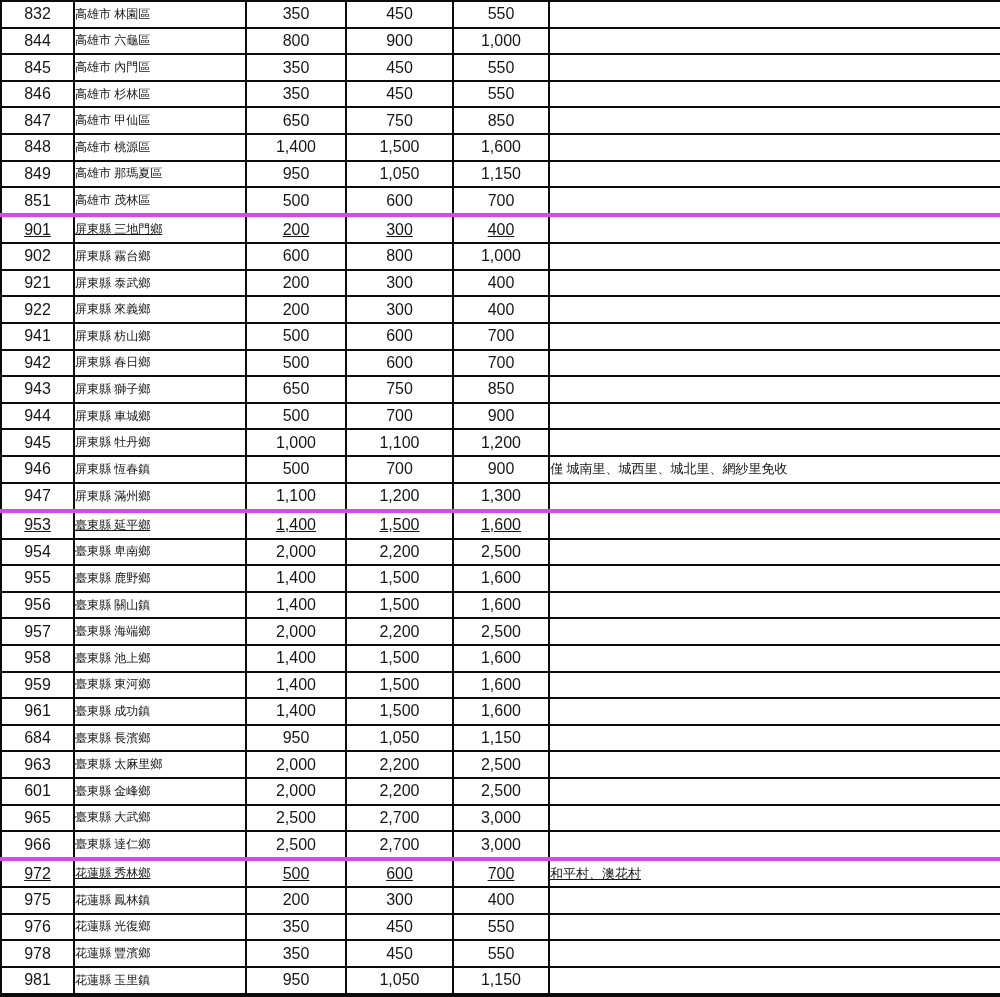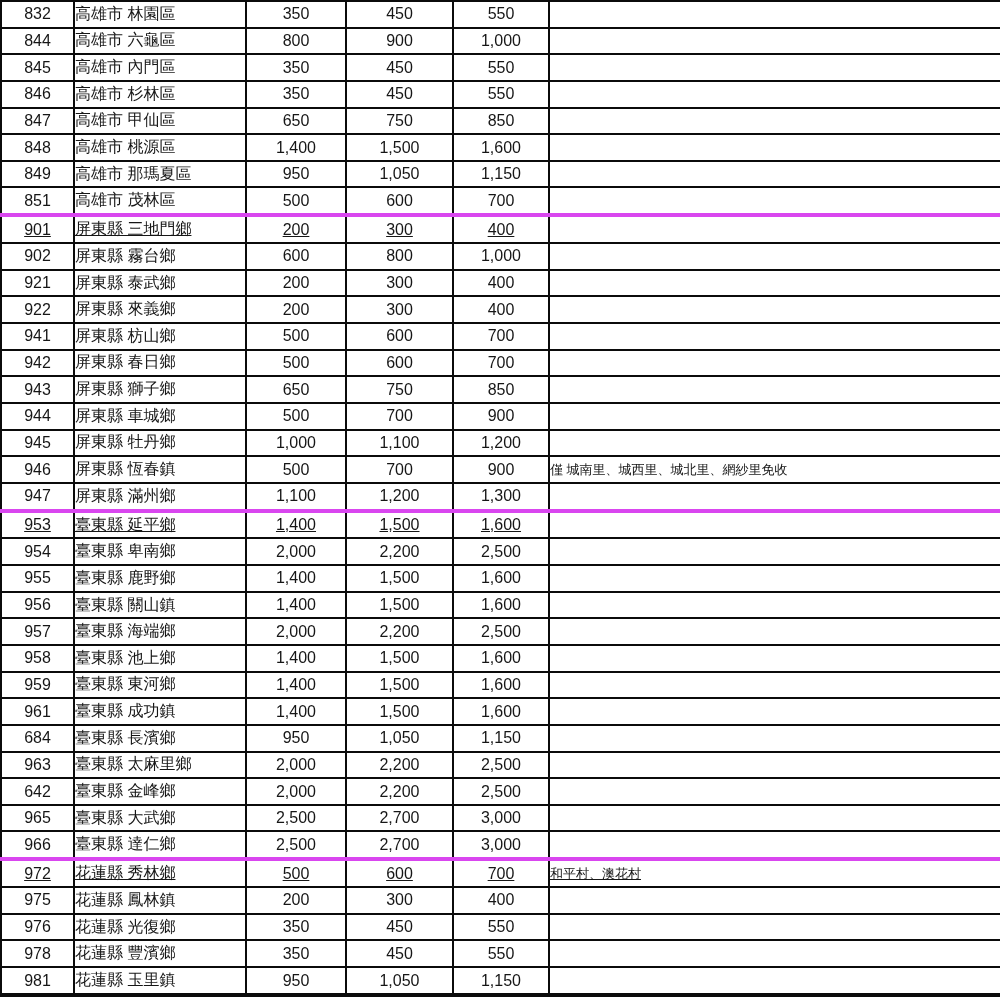--- a/index.html
+++ b/index.html
@@ -30,21 +30,21 @@
     padding: 0;
     box-sizing: border-box;
     background: #ffffff;
   }
   td.cell-code {
     text-align: center;
     font-size: 16px;
   }
   td.cell-district {
     text-align: left;
-    font-size: 16px;
+    font-size: 12px;
     padding-left: 5px;
   }
   td.cell-fee {
     text-align: center;
     font-size: 16px;
   }
   td.cell-note {
     text-align: left;
     font-size: 13px;
     padding-left: 4px;
@@ -297,21 +297,21 @@
         </tr>
         <tr>
           <td class="cell-code">963</td>
           <td class="cell-district">臺東縣 太麻里鄉</td>
           <td class="cell-fee">2,000</td>
           <td class="cell-fee">2,200</td>
           <td class="cell-fee">2,500</td>
           <td class="cell-note"></td>
         </tr>
         <tr>
-          <td class="cell-code">642</td>
+          <td class="cell-code">601</td>
           <td class="cell-district">臺東縣 金峰鄉</td>
           <td class="cell-fee">2,000</td>
           <td class="cell-fee">2,200</td>
           <td class="cell-fee">2,500</td>
           <td class="cell-note"></td>
         </tr>
         <tr>
           <td class="cell-code">965</td>
           <td class="cell-district">臺東縣 大武鄉</td>
           <td class="cell-fee">2,500</td>

